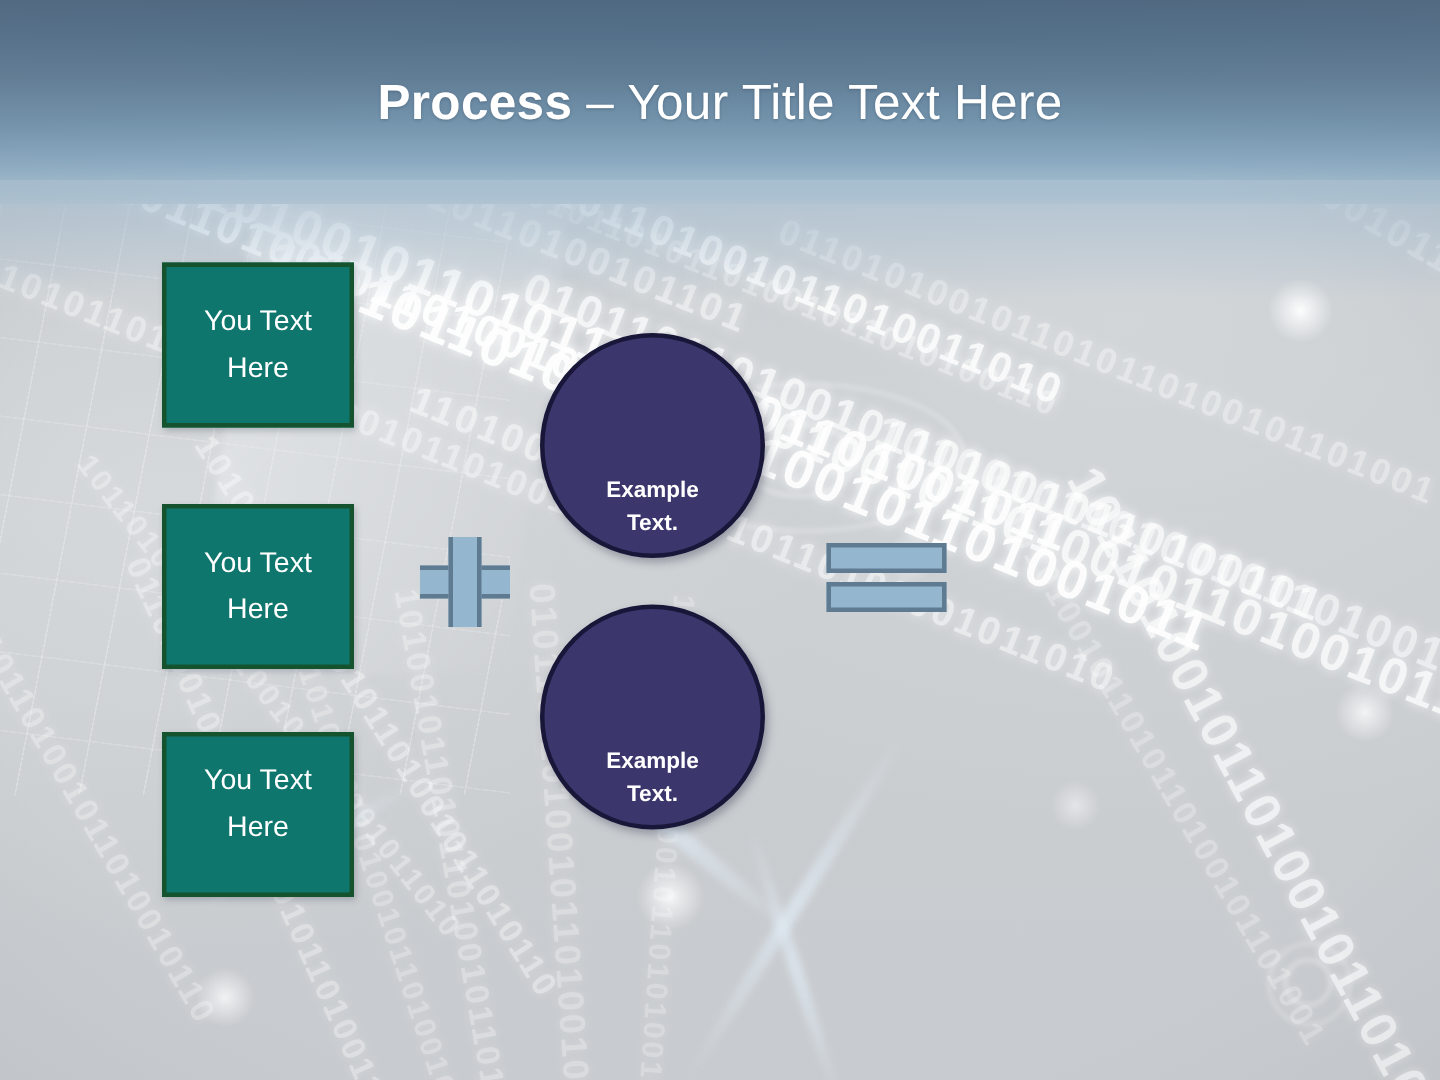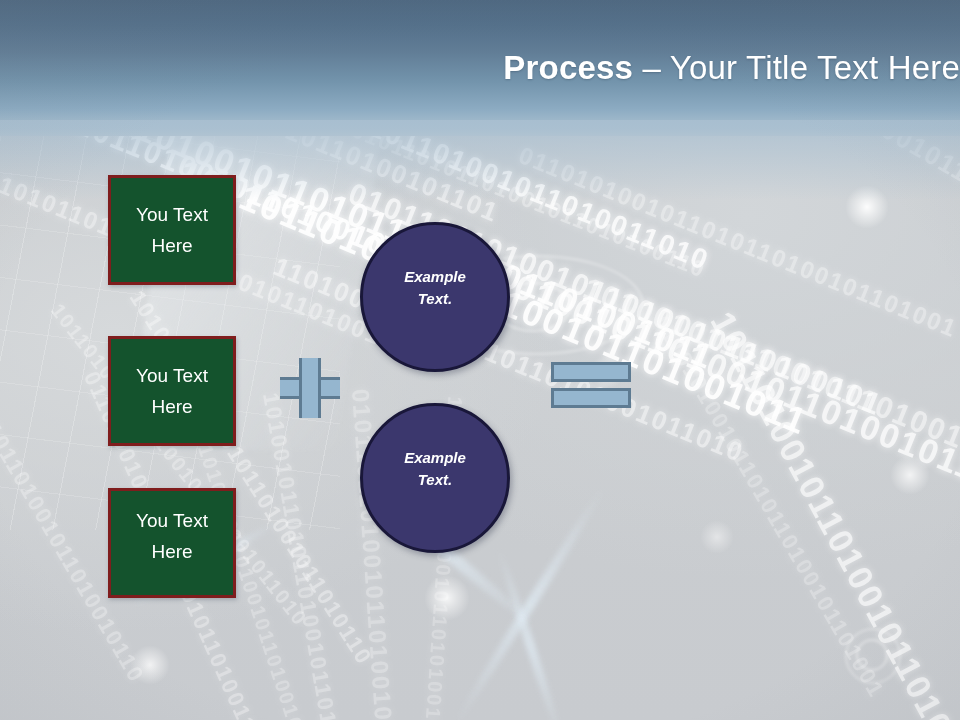--- a/index.html
+++ b/index.html
@@ -107,38 +107,38 @@
     position: absolute; inset: 0;
     background: radial-gradient(ellipse 900px 640px at 50% 55%, rgba(0,0,0,0) 55%, rgba(120,128,136,0.18) 100%);
     pointer-events: none;
   }
 
   
   .title {
     position: absolute;
     left: 0; right: 0;
     top: 48px;
-    text-align: right;
+    text-align: center;
     color: #ffffff;
     font-size: 33px;
     line-height: 40px;
     letter-spacing: .2px;
     text-shadow: 0 1px 2px rgba(30,50,70,0.30);
     white-space: nowrap;
   }
   .title .t-bold { font-weight: 700; }
   .title .t-reg  { font-weight: 400; }
 
   
   .inbox {
     position: absolute;
     width: 128px;
     height: 110px;
-    background: #14532d;
-    border: 3px solid #7f1d1d;
+    background: #0f766e;
+    border: 3px solid #14532d;
     box-sizing: border-box;
     display: flex;
     align-items: center;
     justify-content: center;
     text-align: center;
     color: #ffffff;
     font-size: 19px;
     line-height: 31px;
     box-shadow: 1px 2px 4px rgba(60,75,90,0.28);
   }
@@ -146,28 +146,27 @@
 
   .circle {
     position: absolute;
     width: 150px;
     height: 150px;
     border-radius: 50%;
     background: #3b376d;
     border: 3px solid #191739;
     box-sizing: border-box;
     display: flex;
-    align-items: center;
+    align-items: flex-end;
     justify-content: center;
     text-align: center;
     color: #ffffff;
     font-size: 15px;
     line-height: 22px;
     font-weight: 700;
-    font-style: italic;
     box-shadow: 2px 3px 6px rgba(40,45,70,0.35);
   }
   .circle > span { position: relative; top: -9px; }
 
   
   .plus {
     position: absolute;
     left: 280px; top: 358px;
     width: 60px; height: 60px;
   }

